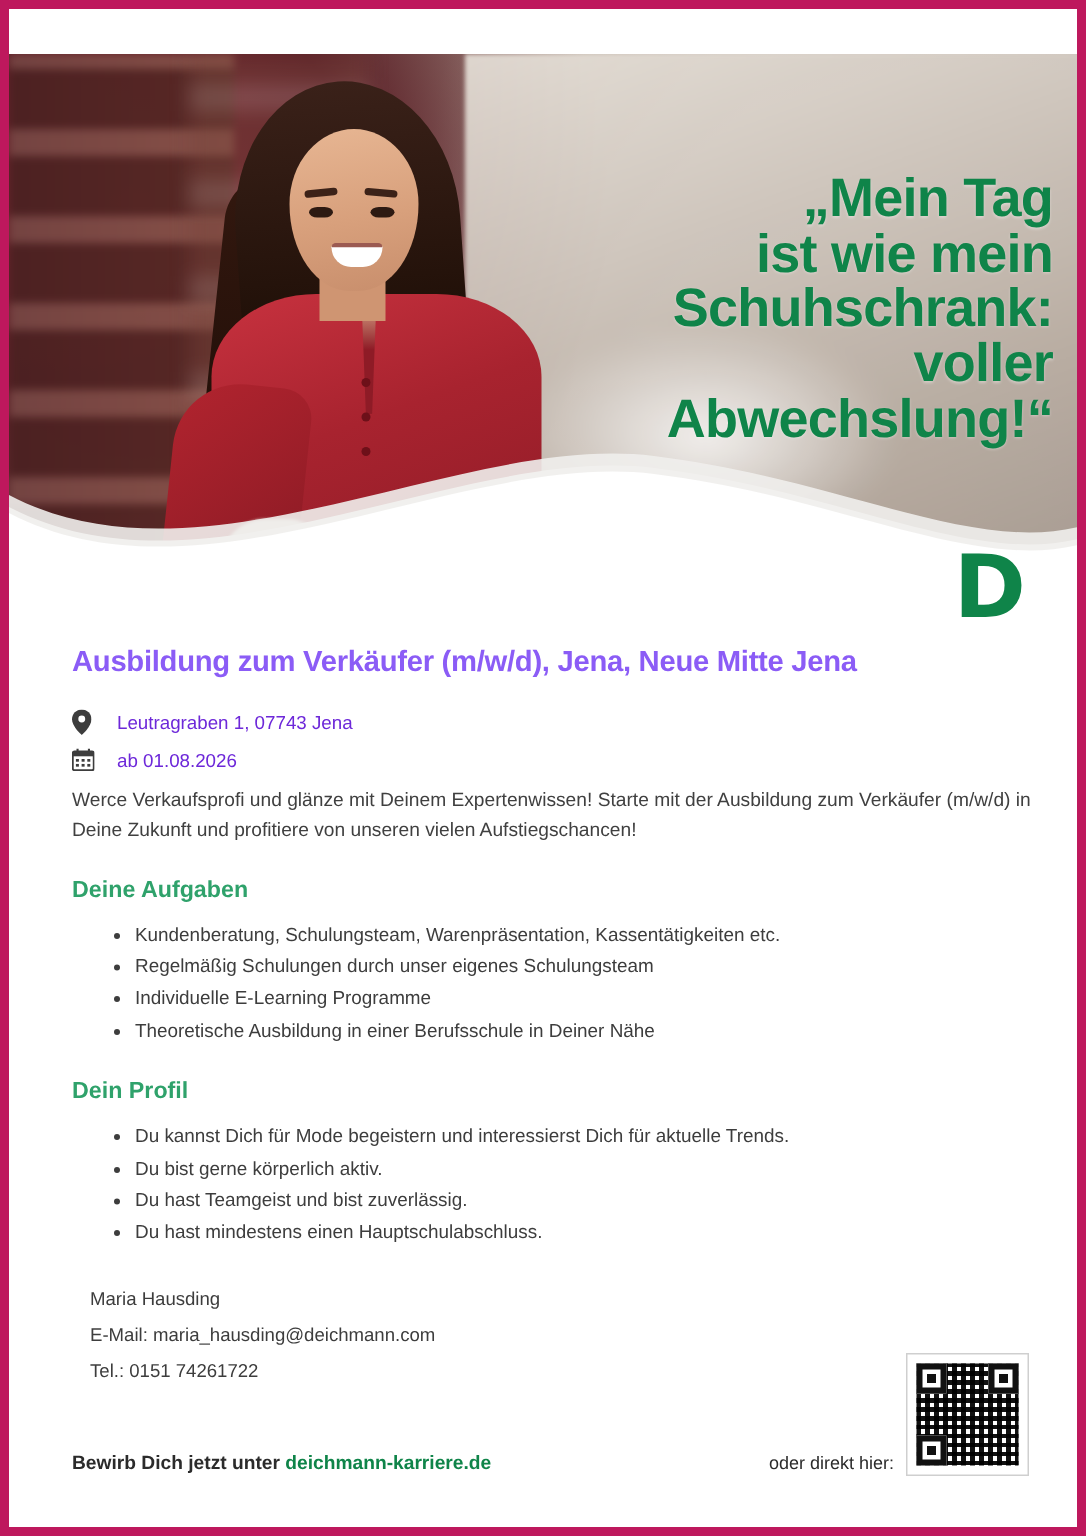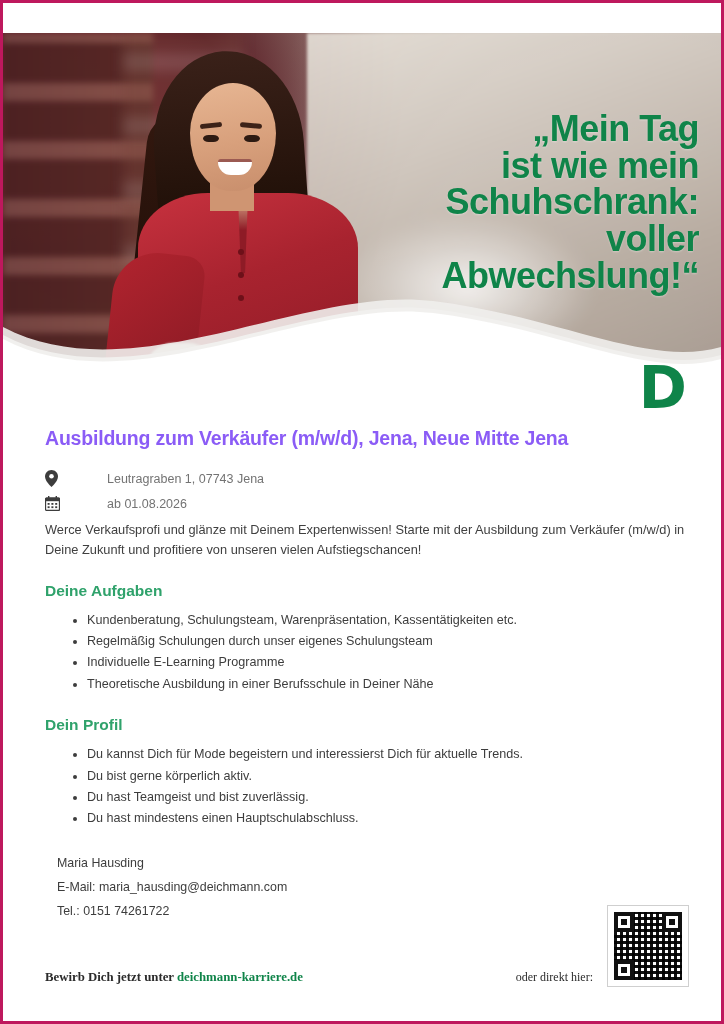--- a/index.html
+++ b/index.html
@@ -11,21 +11,21 @@
     width: 724px; height: 1024px;
     font-family: "Liberation Sans", sans-serif;
     color: #333333;
     position: relative;
     overflow: hidden;
   }
   .page {
     position: relative;
     width: 724px; height: 1024px;
     background: #fff;
-    border: 3px solid #be185d;
+    border: 6px solid #be185d;
     overflow: hidden;
   }
 
   
   .hero {
     position: absolute;
     left: 0; top: 30px;
     width: 724px; height: 340px;
     overflow: hidden;
   }
@@ -168,21 +168,21 @@
   h1.job-title {
     margin: 0 0 20px 0;
     font-size: 19.5px;
     font-weight: 700;
     color: #8b5cf6;
     letter-spacing: -0.2px;
   }
   .meta-row {
     display: flex; align-items: center;
     margin-bottom: 9px;
-    font-size: 12.5px; color: #737373; gap: 32px;
+    font-size: 12.5px; color: #6d28d9;
   }
   .meta-icon {
     width: 26px; display: flex; justify-content: flex-start; align-items: center;
     color: #3d3d3d;
   }
   .meta-text { padding-left: 4px; }
 
   .intro {
     margin-top: 7px;
     font-size: 12.8px;
@@ -241,21 +241,21 @@
   .qr .fp { position: absolute; width: 20px; height: 20px; border: 4px solid #111; background: #fff; }
   .qr .fp::after { content:""; position:absolute; inset:3px; background:#111; }
   .qr .fp.tl { left: 0; top: 0; }
   .qr .fp.tr { right: 0; top: 0; }
   .qr .fp.bl { left: 0; bottom: 0; }
 
   
   .footer {
     position: absolute; left: 42px; bottom: 36px; width: 648px;
     display: flex; align-items: flex-end; justify-content: space-between;
-    font-size: 12.8px; color: #2b2b2b; font-family: Liberation Serif, serif;
+    font-size: 12.8px; color: #2b2b2b;
   }
   .footer .apply { font-weight: 700; }
   .footer .apply .url { color: #0f8449; font-weight: 700; }
   .footer .direct { font-size: 12px; color: #2b2b2b; padding-right: 100px; }
 </style>
 </head>
 <body>
 
 <div class="page">
 

